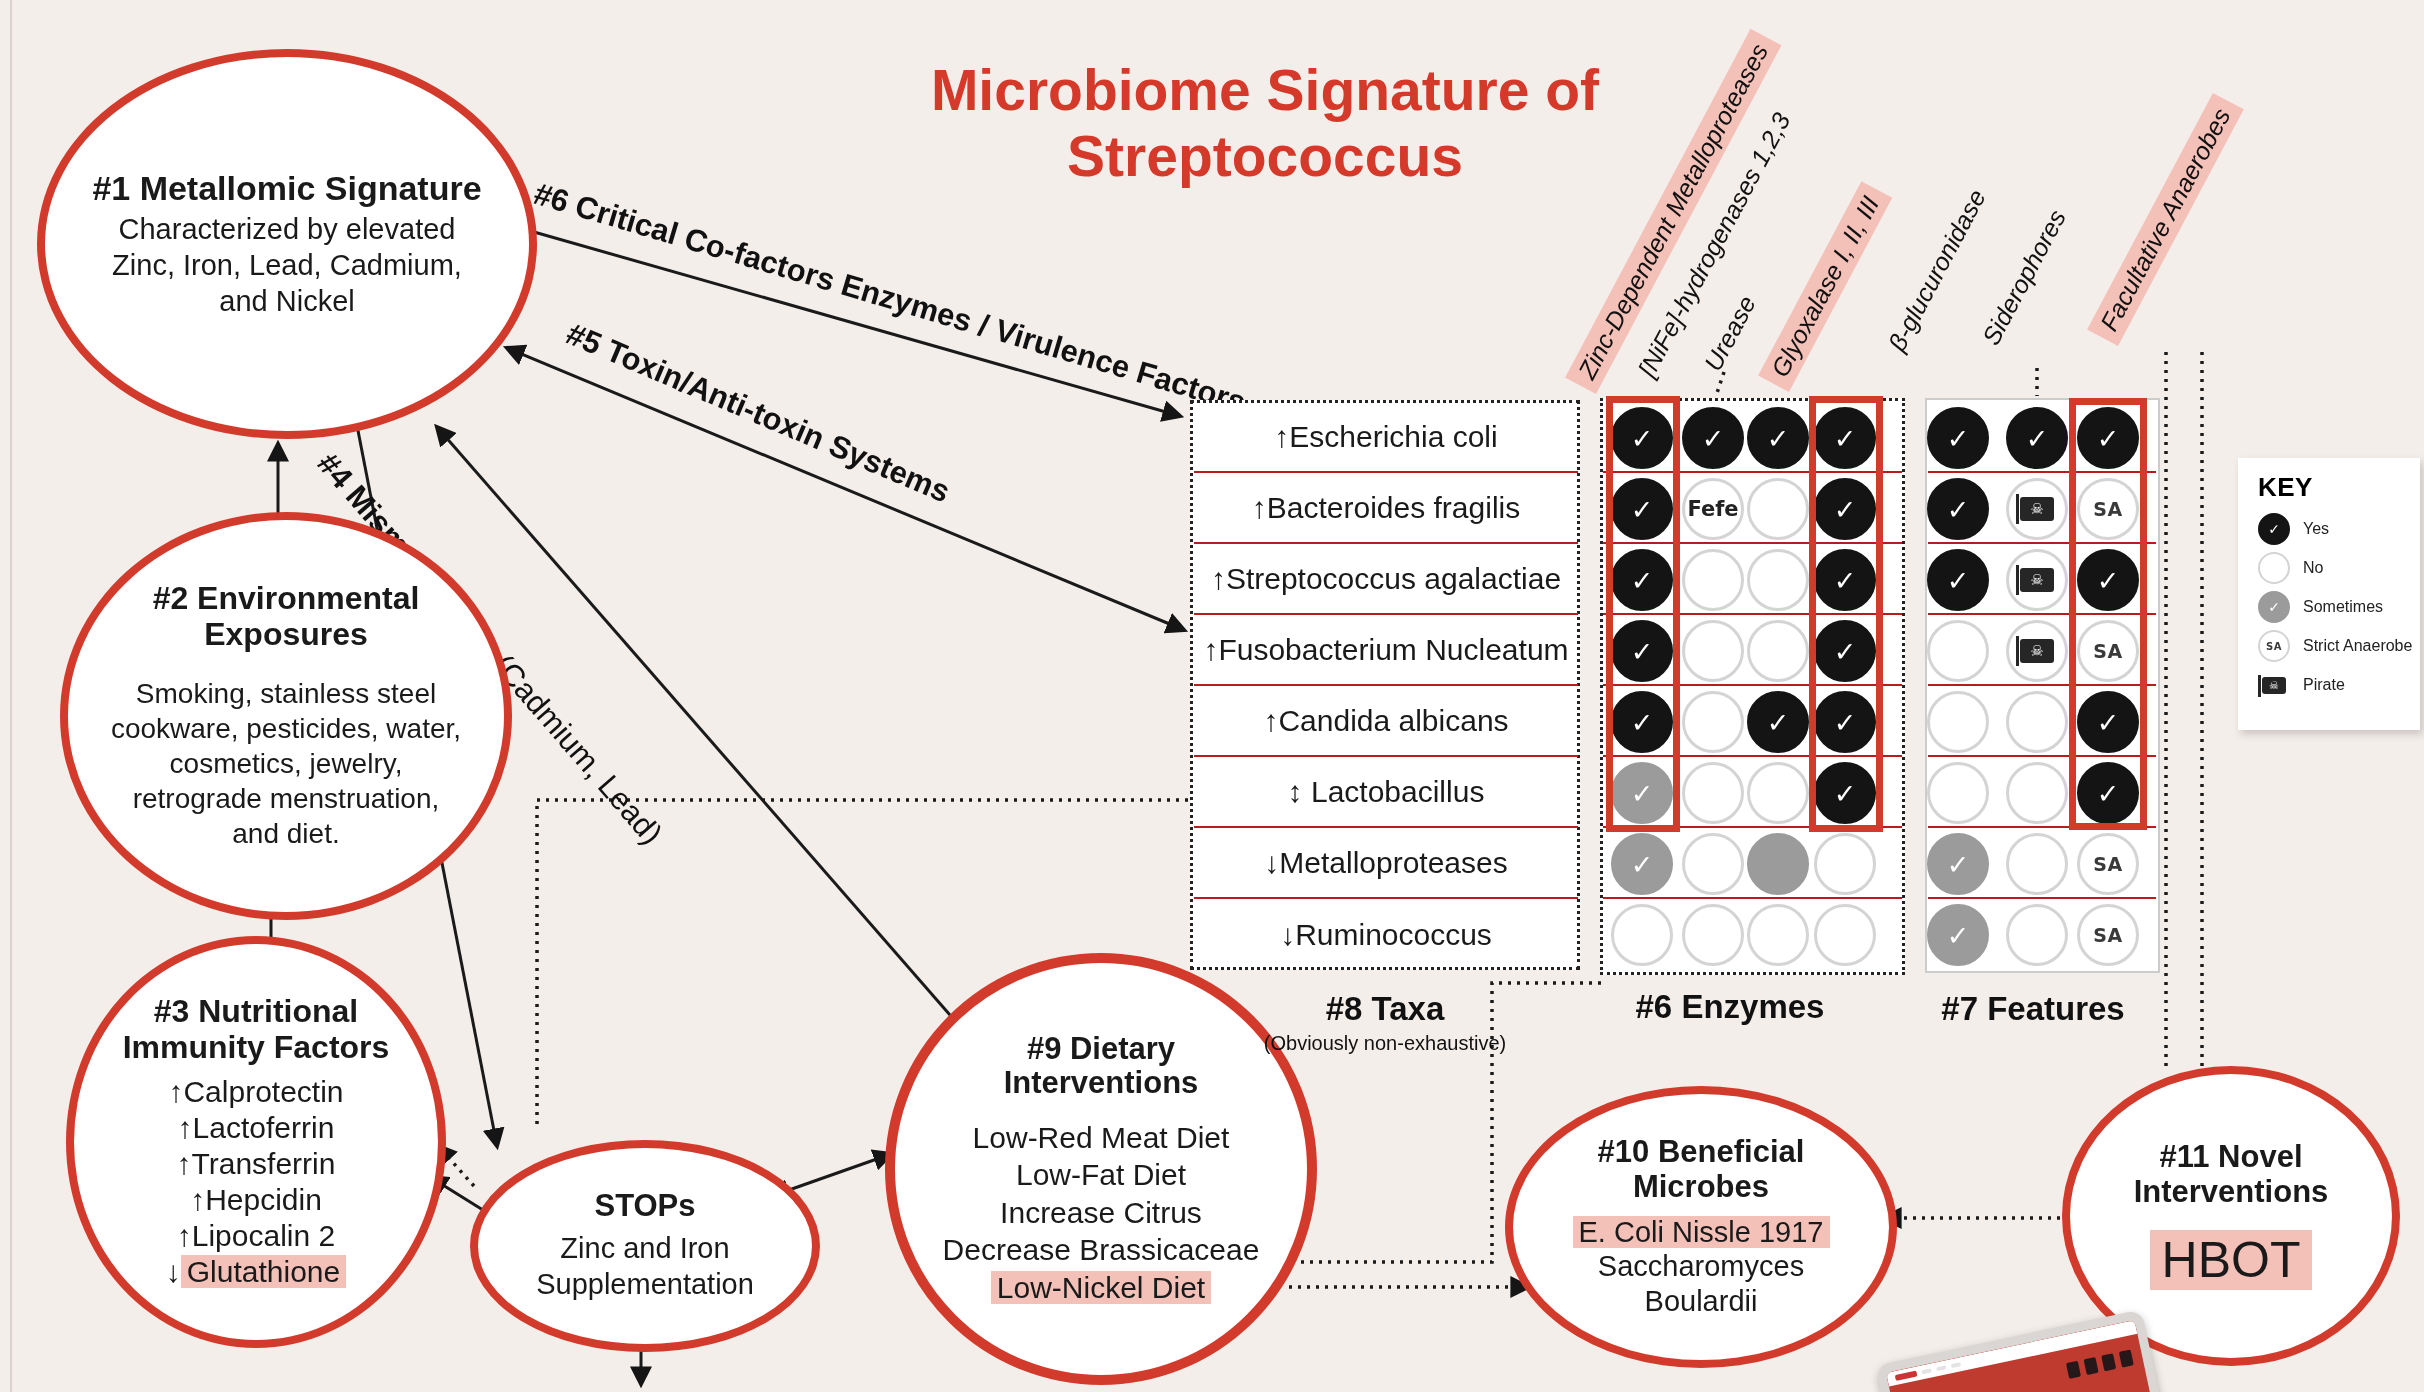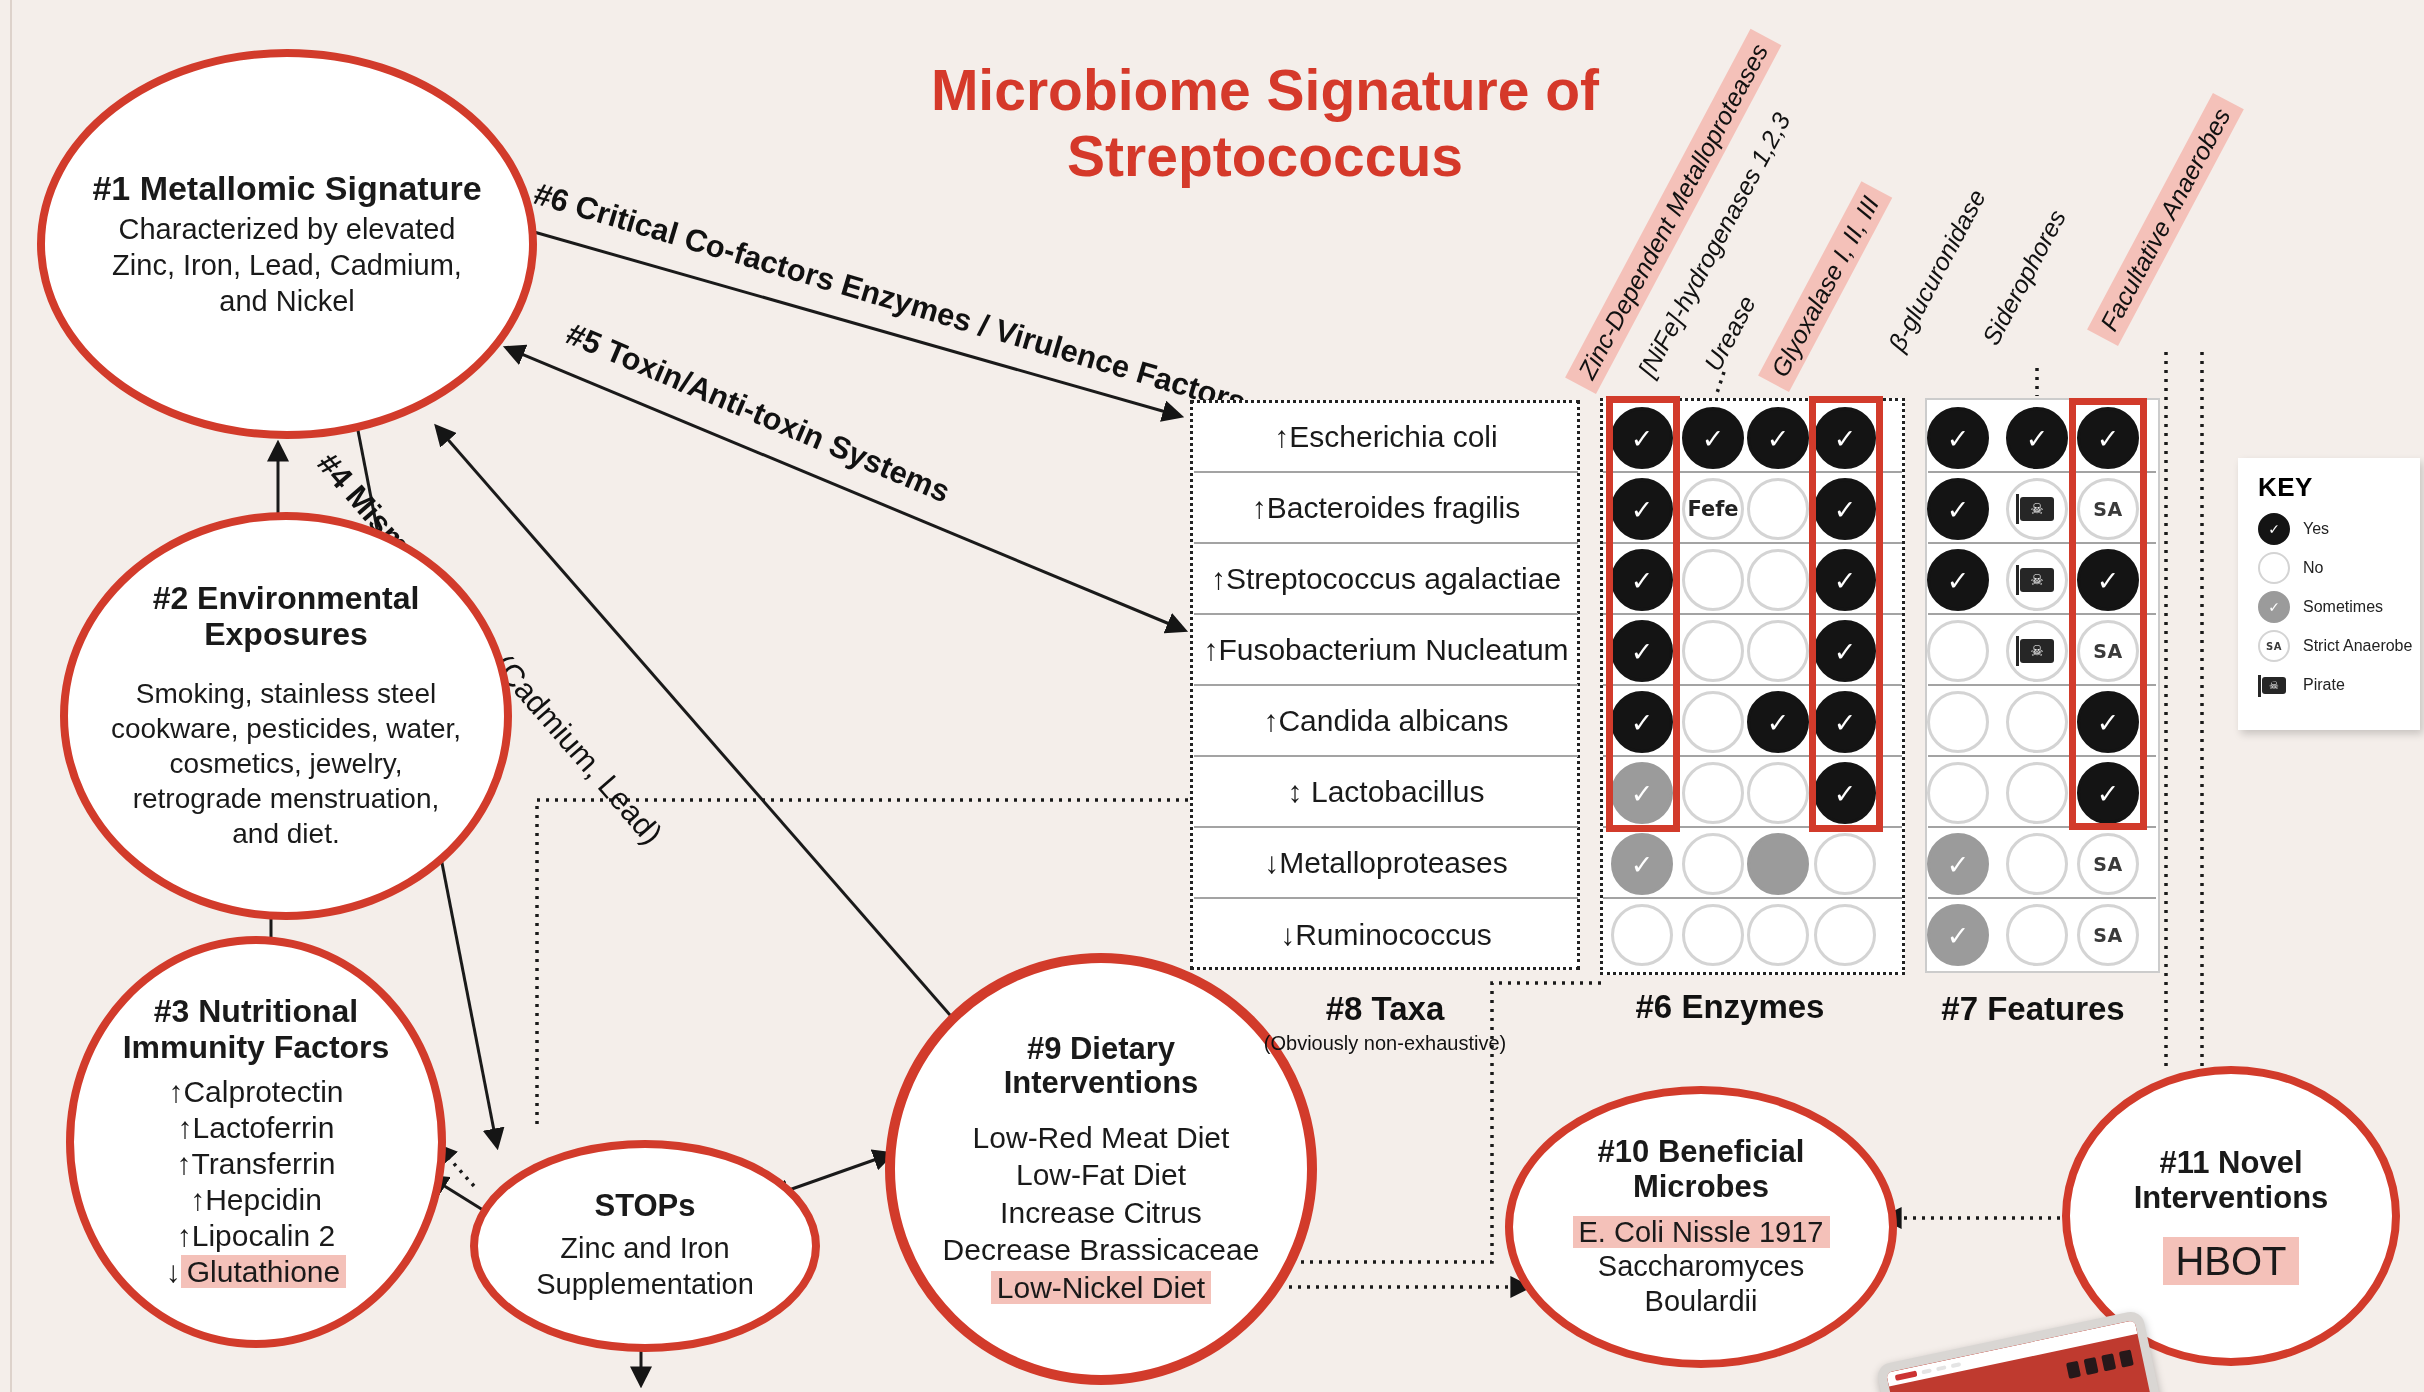--- a/index.html
+++ b/index.html
@@ -38,39 +38,39 @@
   #node9{left:885px;top:953px;width:432px;height:432px;border-width:10px;}
   #node9 .hd{font-size:31px;width:270px;margin-bottom:18px;}
   #node9 .bd{font-size:30px;line-height:1.25;}
 
   #node10{left:1505px;top:1086px;width:392px;height:282px;}
   #node10 .hd{font-size:31px;width:250px;margin-bottom:10px;}
   #node10 .bd{font-size:29px;width:300px;line-height:1.2;}
 
   #node11{left:2062px;top:1066px;width:338px;height:300px;}
   #node11 .hd{font-size:31px;width:230px;margin-bottom:20px;}
-  #node11 .bd{font-size:40px;}
+  #node11 .bd{font-size:50px;}
   #node11 .hl{padding:2px 12px;}
 
   
   .edgelabel{position:absolute;transform-origin:0 0;font-weight:bold;font-size:31px;
              white-space:nowrap;color:#111;}
   .edgelabel .sub{font-weight:normal;}
   #el6{left:540px;top:176px;transform:rotate(16.5deg);}
   #el5{left:575px;top:316px;transform:rotate(23deg);}
   #el4{left:337px;top:446px;transform:rotate(49deg);}
 
   
   .mbox{position:absolute;background:#fff;box-sizing:border-box;}
   #taxaBox{left:1190px;top:400px;width:390px;height:570px;border:3px dotted #222;}
   #enzBox{left:1600px;top:398px;width:305px;height:577px;border:3px dotted #222;}
   #featBox{left:1925px;top:398px;width:235px;height:575px;border:2px solid #ccc;}
 
   .row{position:absolute;left:1190px;width:975px;height:71px;}
-  .lane{position:absolute;top:0;height:100%;border-bottom:2px solid #a3a3a3;box-sizing:border-box;}
+  .lane{position:absolute;top:0;height:100%;border-bottom:2px solid #b91c1c;box-sizing:border-box;}
   .lane.taxa{left:4px;width:384px;display:flex;align-items:center;justify-content:center;}
   .lane.enz{left:413px;width:299px;}
   .lane.feat{left:738px;width:228px;}
   .row.last .lane{border-bottom:none;}
   .taxon{font-size:30px;color:#1a1a1a;}
 
   .dot{position:absolute;top:5px;width:62px;height:62px;border-radius:50%;background:#fff;
        border:3px solid #d4d4d4;display:flex;align-items:center;justify-content:center;
        box-sizing:border-box;}
   .c1{left:421px}.c2{left:492px}.c3{left:557px}.c4{left:624px}

